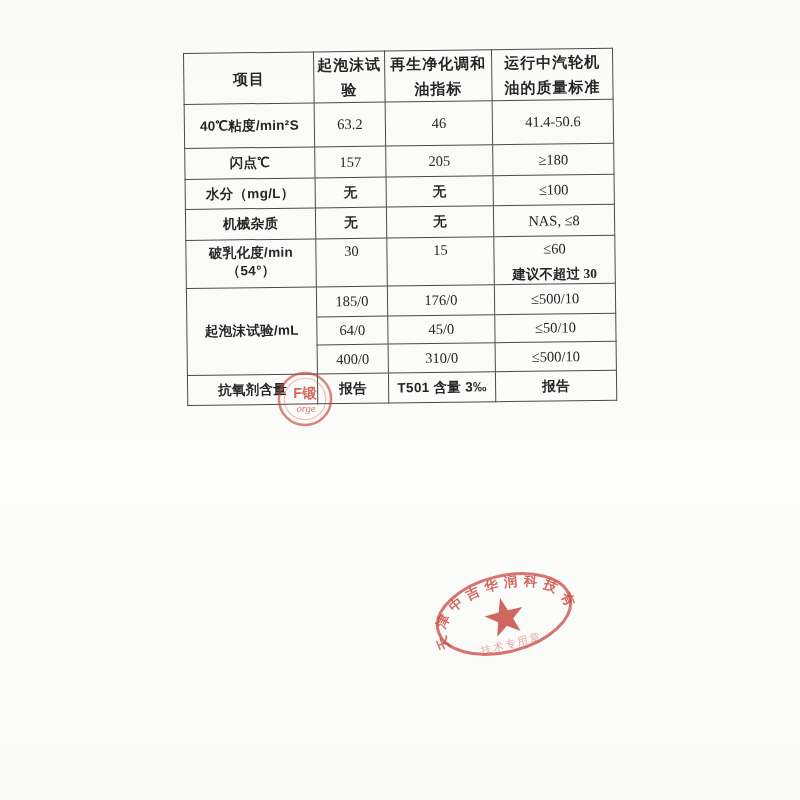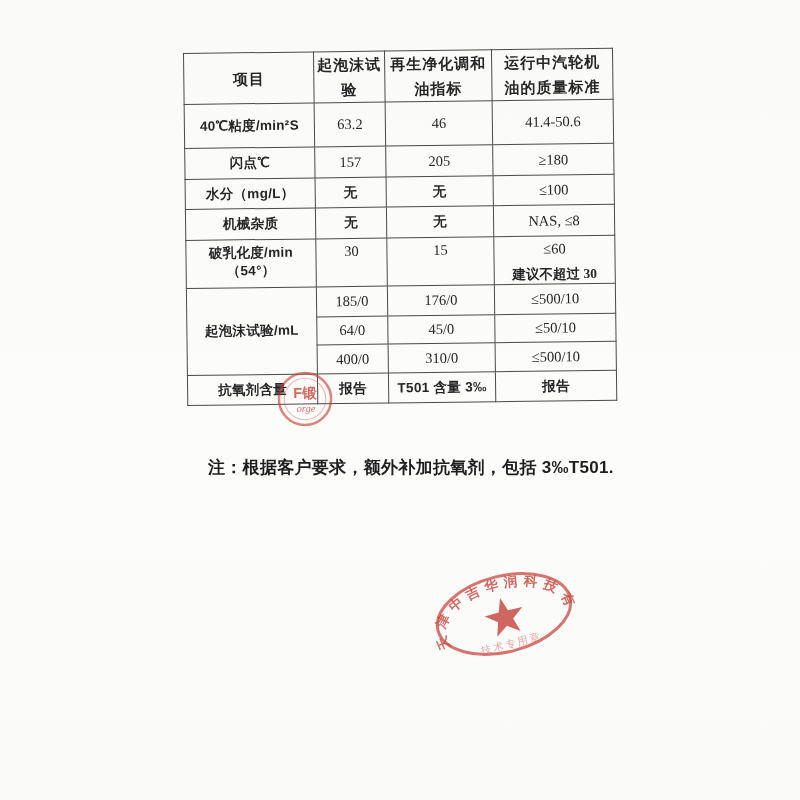--- a/index.html
+++ b/index.html
@@ -140,21 +140,20 @@
   </tbody>
     </table>
 
   <svg class="wm-logo" viewBox="0 0 60 60">
     <circle cx="30" cy="30" r="27" fill="none" stroke="rgba(200,58,46,0.7)" stroke-width="2.6"></circle>
     <circle cx="30" cy="30" r="21.5" fill="none" stroke="rgba(200,58,46,0.38)" stroke-width="1.2"></circle>
     <text x="30" y="29" text-anchor="middle" font-size="15" font-weight="bold" fill="rgba(198,55,44,0.85)">F锻</text>
     <text x="31" y="43" text-anchor="middle" font-size="11" font-style="italic" font-family="serif" fill="rgba(198,55,44,0.8)">orge</text>
   </svg>
 
-  <div class="note">注：根据客户要求，额外补加抗氧剂，包括 3‰T501.</div>
 
   <svg class="seal" viewBox="0 0 165 112">
     <defs>
       <path id="sealArc" d="M 24 74 A 62 34 0 1 1 140 74" fill="none"></path>
     </defs>
     <g transform="rotate(-14 82 54)">
       <ellipse cx="82" cy="54" rx="68" ry="38" fill="none" stroke="rgba(199,62,52,0.78)" stroke-width="3"></ellipse>
       <text font-size="13.5" font-weight="bold" letter-spacing="4.5" fill="rgba(197,58,48,0.85)">
         <textPath href="#sealArc" startOffset="1" textLength="228">天津中吉华润科技有限公司</textPath>
       </text>

